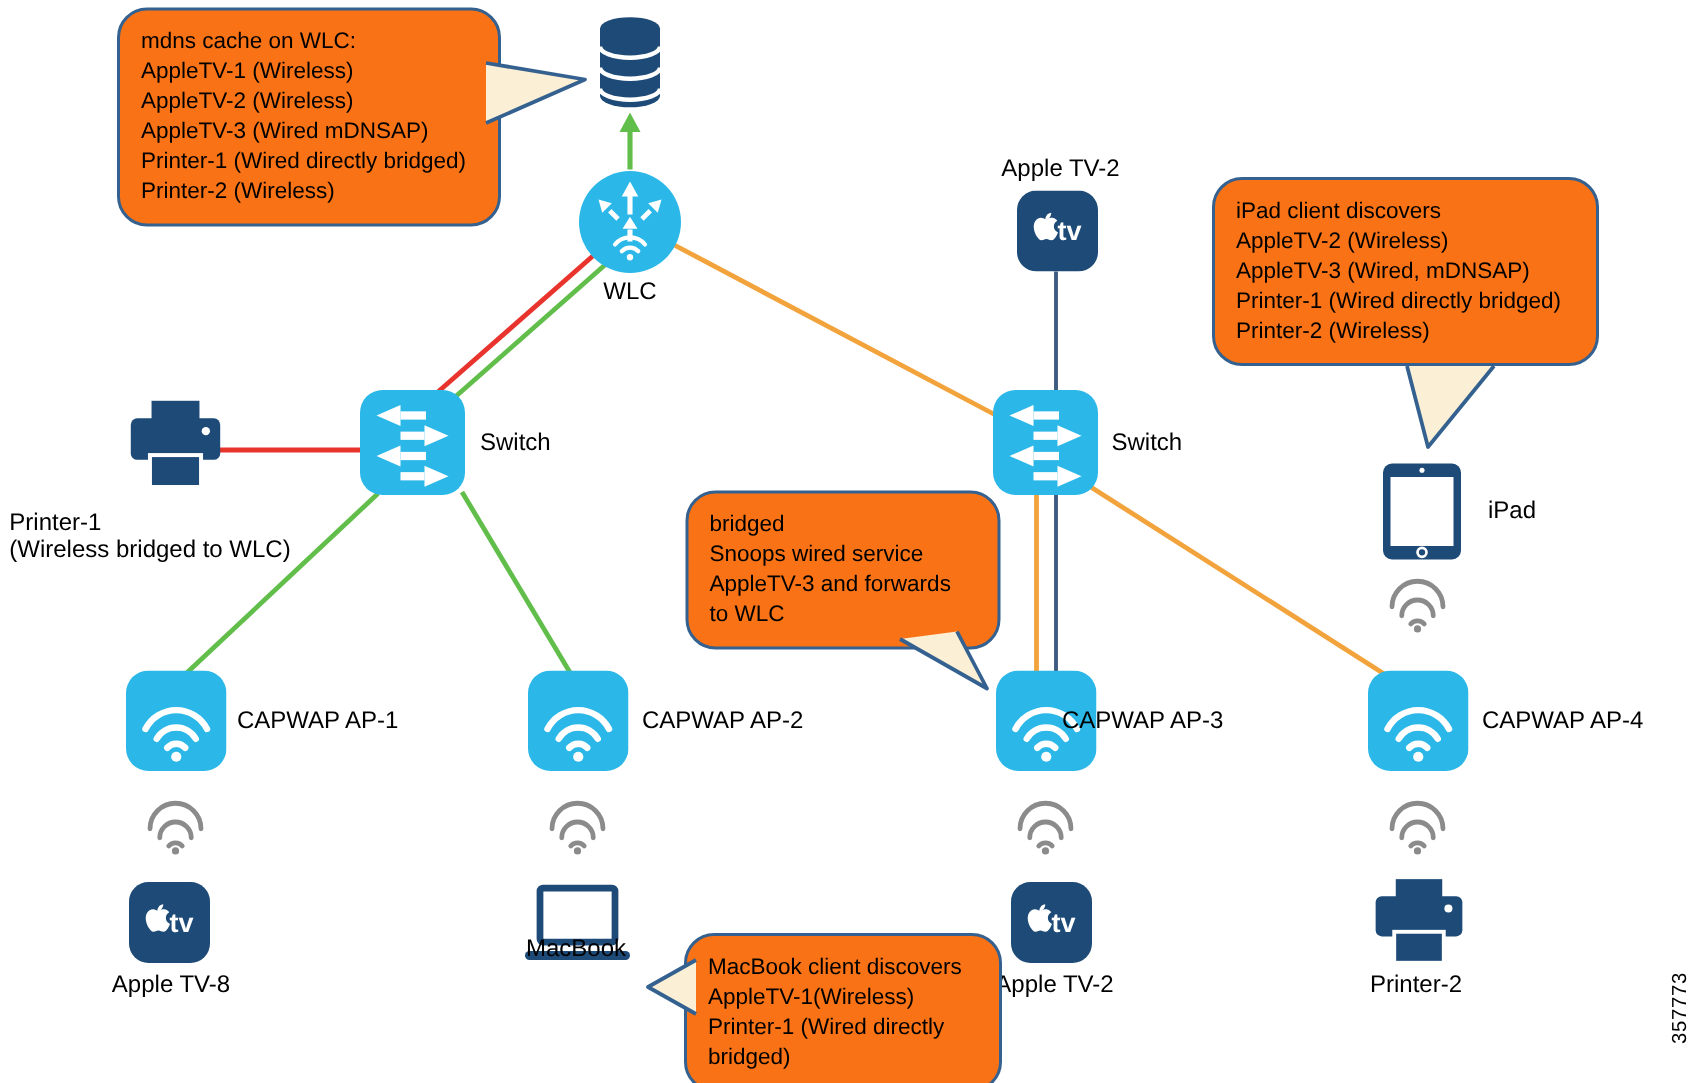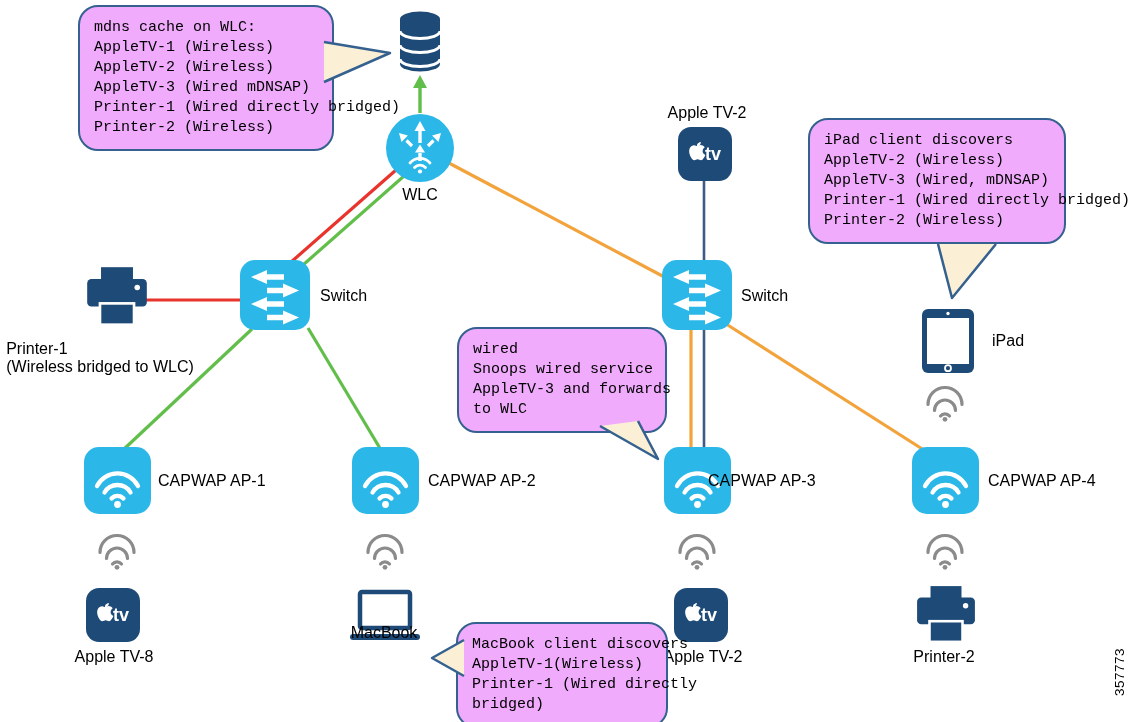--- a/index.html
+++ b/index.html
@@ -2,22 +2,22 @@
 <html><head>
 <meta charset="utf-8">
 <style>
   html,body{margin:0;padding:0;background:#fff;}
   .canvas{position:relative;width:1138px;height:722px;background:#ffffff;
           font-family:"Liberation Sans",sans-serif;color:#000;overflow:hidden;}
   svg.links{position:absolute;left:0;top:0;z-index:1;}
   .node{position:absolute;z-index:2;}
   .lbl{position:absolute;font-size:16px;white-space:nowrap;z-index:2;}
   .lbl.center{transform:translateX(-50%);text-align:left;}
-  .callout{position:absolute;background:#f0abfc;border:2.5px solid #34618F;border-radius:20px;
-           padding:11px 14px;font-size:15px;line-height:20px;white-space:nowrap;z-index:3;font-family:Liberation Mono, monospace;}
+  .callout{position:absolute;background:#f97316;border:2.5px solid #34618F;border-radius:20px;
+           padding:11px 14px;font-size:15px;line-height:20px;white-space:nowrap;z-index:3;}
   .tail{position:absolute;z-index:4;}
   .fig-num{position:absolute;left:1112px;top:648px;writing-mode:vertical-rl;
            transform:rotate(180deg);font-size:13.5px;letter-spacing:.5px;z-index:2;}
 </style>
 </head>
 <body>
 
 <div class="canvas">
 
   <svg width="0" height="0" style="position:absolute">
@@ -215,21 +215,21 @@
     <div>AppleTV-2 (Wireless)</div>
     <div>AppleTV-3 (Wired, mDNSAP)</div>
     <div>Printer-1 (Wired directly bridged)</div>
     <div>Printer-2 (Wireless)</div>
   </div>
   <svg class="tail" style="left:922px;top:240px" width="80" height="64">
     <path d="M16,4 L30,58 L74,4" fill="#FBF0D5" stroke="#34618F" stroke-width="2.5" stroke-linejoin="round"></path>
   </svg>
 
   <div class="callout" style="left:457px;top:327px;width:178px">
-    <div>wired</div>
+    <div>bridged</div>
     <div>Snoops wired service</div>
     <div>AppleTV-3 and forwards</div>
     <div>to WLC</div>
   </div>
   <svg class="tail" style="left:590px;top:418px" width="75" height="48">
     <path d="M10,8 L68,41 L48,3" fill="#FBF0D5" stroke="#34618F" stroke-width="2.5" stroke-linejoin="round"></path>
   </svg>
 
   <div class="callout" style="left:456px;top:622px;width:180px">
     <div>MacBook client discovers</div>

